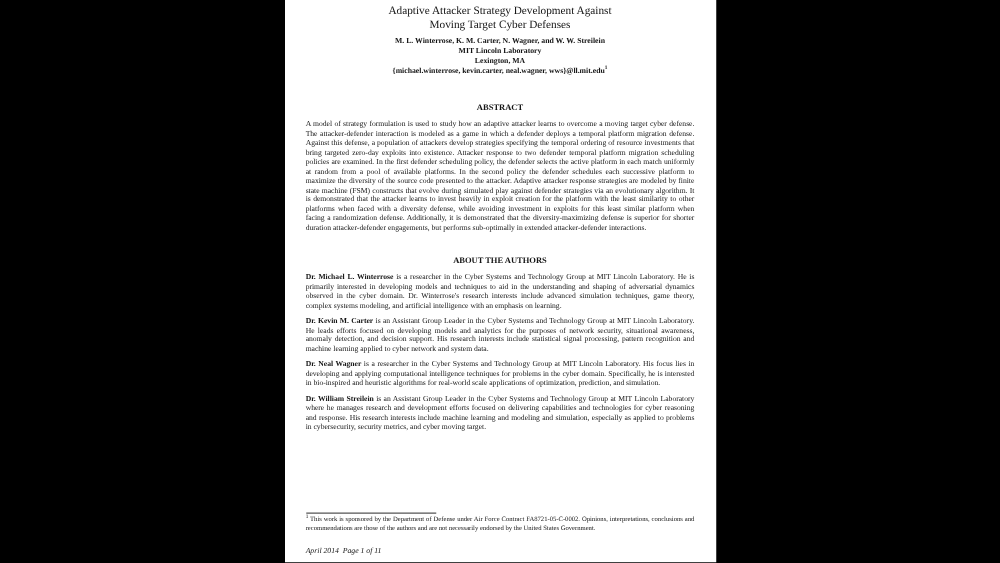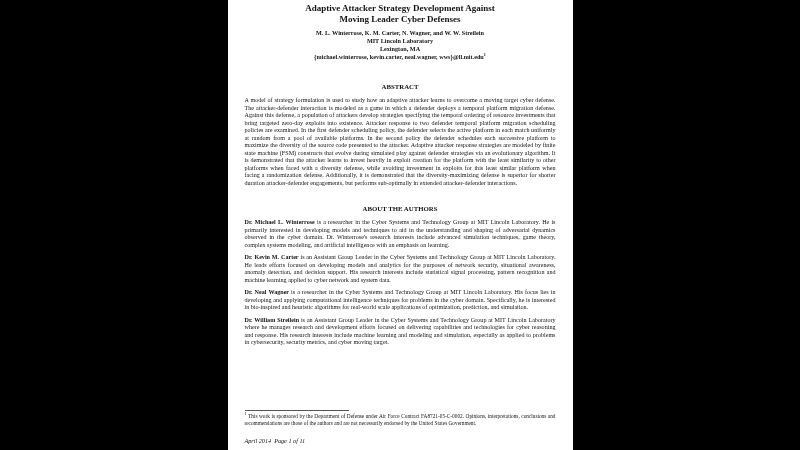--- a/index.html
+++ b/index.html
@@ -26,21 +26,21 @@
     box-sizing: border-box;
     padding: 3px 17px 5px 17px;
     font-family: "Liberation Serif", serif;
     color: #141414;
     display: flex;
     flex-direction: column;
   }
   .title {
     margin: 0 0 4px 0;
     text-align: center;
-    font-weight: bold;
+    font-weight: normal;
     font-size: 9px;
     line-height: 11px;
   }
   .byline-block {
     text-align: center;
     font-weight: bold;
     font-size: 6.2px;
     line-height: 8px;
     margin-bottom: 22px;
   }
@@ -95,21 +95,21 @@
   .page-footer span { margin-right: 3px; }
 </style>
 </head>
 <body>
 
 <div class="stage">
   <div class="paper-page">
 
     <h1 class="title">
       <span>Adaptive Attacker Strategy Development Against</span><br>
-      <span>Moving Leader Cyber Defenses</span>
+      <span>Moving Target Cyber Defenses</span>
     </h1>
 
     <div class="byline-block">
       <div>M. L. Winterrose, K. M. Carter, N. Wagner, and W. W. Streilein</div>
       <div>MIT Lincoln Laboratory</div>
       <div>Lexington, MA</div>
       <div>
         <span>{michael.winterrose, kevin.carter, neal.wagner, wws}@ll.mit.edu</span><sup>1</sup>
       </div>
     </div>

